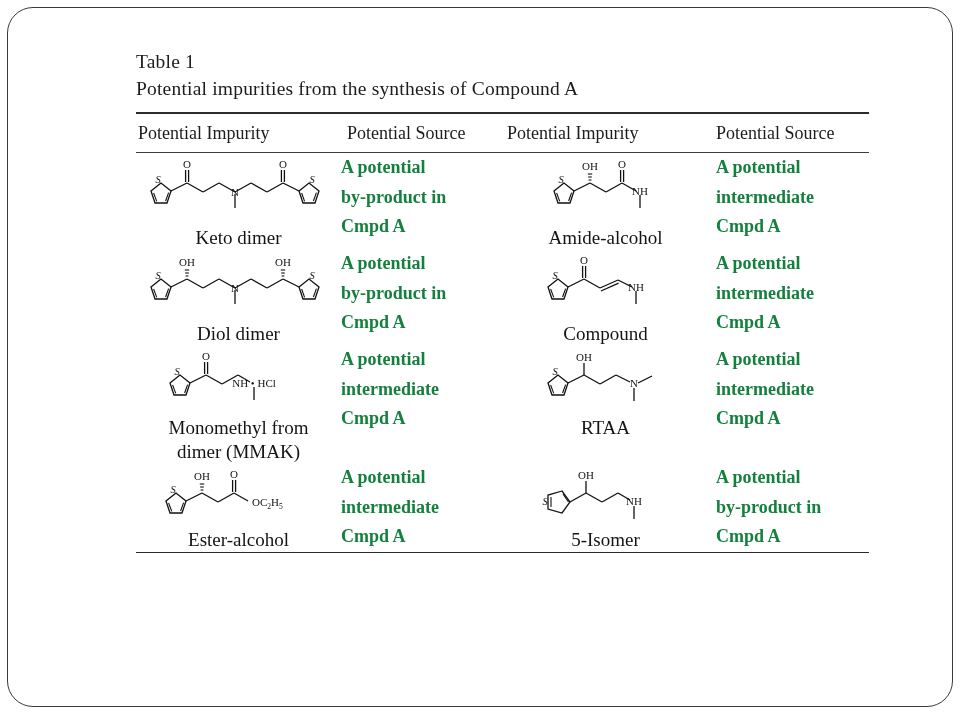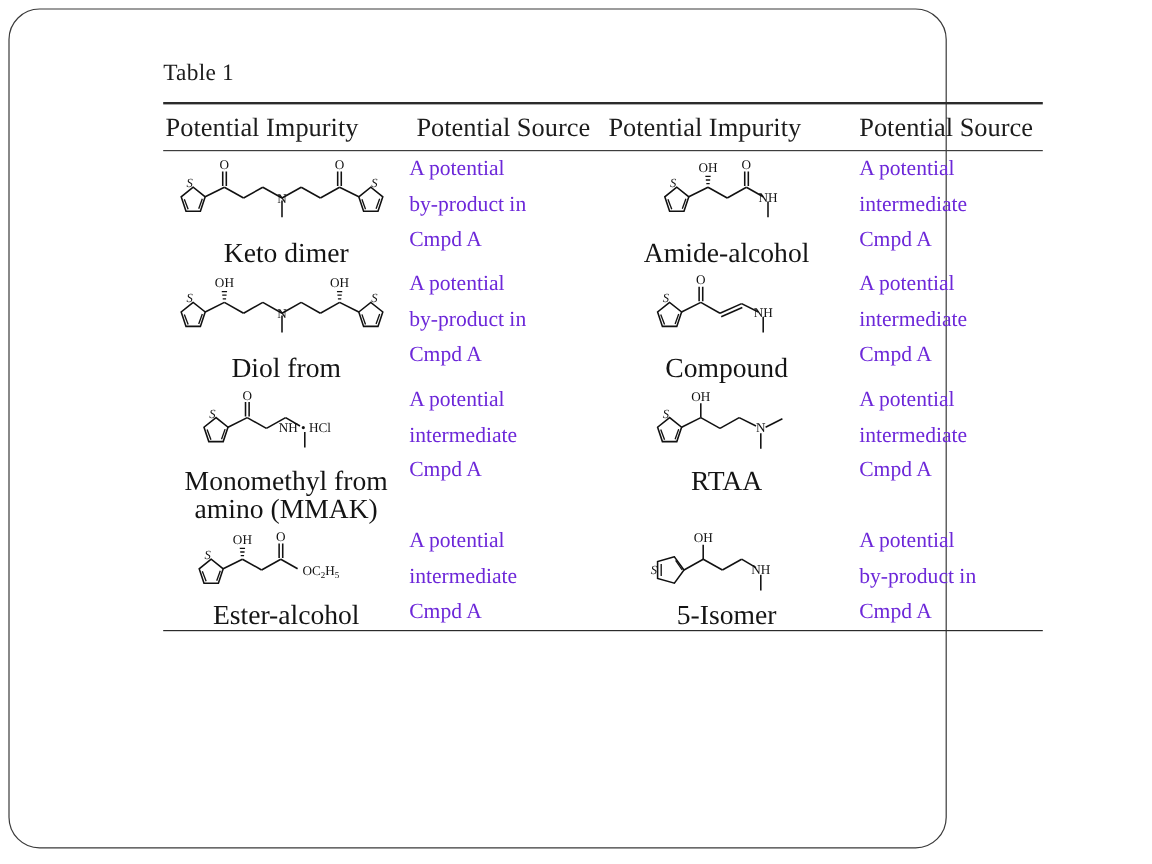--- a/index.html
+++ b/index.html
@@ -3,21 +3,21 @@
 <meta charset="utf-8">
 <style>
   html,body{margin:0;padding:0;}
   body{
     width:960px;height:720px;background:#ffffff;
     font-family:"Liberation Serif", serif;
     color:#1a1a1a;overflow:hidden;
   }
   #slide-frame{
     position:absolute;left:7px;top:7px;
-    width:782px;height:700px;
+    width:946px;height:700px;
     border:1.3px solid #3a3a3a;
     border-radius:26px;
     box-sizing:border-box;
     background:#fff;
   }
   #table-block{
     position:absolute;left:128px;top:40px;width:733px;
   }
   .caption-line{
     font-size:19.5px;line-height:27px;letter-spacing:.2px;
@@ -26,50 +26,51 @@
   .rule-thick{height:0;border-top:2.1px solid #2b2b2b;margin-top:10px;}
   .rule-thin{height:0;border-top:1.1px solid #3d3d3d;}
   .rule-bottom{height:0;border-top:1.7px solid #2b2b2b;}
 
   table.tbl{border-collapse:collapse;width:733px;table-layout:fixed;}
   table.tbl td,table.tbl th{padding:0;vertical-align:top;}
   col.c-imp{width:205px;}
   col.c-src{width:162px;}
 
   .hdr{
-    font-size:22px;line-height:38px;font-weight:400;
+    font-size:18px;line-height:38px;font-weight:400;
     text-align:left;white-space:nowrap;color:#1c1c1c;
   }
   .hdr.imp{padding-left:2px;}
   .hdr.src{padding-left:6px;}
   .hdr.imp2{padding-left:4px;}
   .hdr.src2{padding-left:8px;}
 
   .struct-cell{text-align:center;padding-top:9px;}
   .struct-svg{display:block;margin:0 auto;}
   .cmp-name{
-    font-size:23px;line-height:23px;text-align:center;
+    font-size:19px;line-height:23px;text-align:center;
     margin-top:1px;color:#141414;font-weight:500;
   }
-  .src-cell{font-size:18px;line-height:29.5px;padding-top:12px;padding-left:6px;color:#6d28d9;}
+  .src-cell{font-size:18px;line-height:29.5px;padding-top:12px;padding-left:6px;color:#15803d;font-weight:bold;}
   .src-cell.right{padding-left:8px;}
   .src-line{white-space:nowrap;}
   svg text{font-family:"Liberation Serif", serif;fill:#111;}
   .atm{font-size:11px;}
   .atm-s{font-size:10.5px;font-style:italic;}
   .sub{font-size:7.5px;}
 </style>
 </head>
 <body>
 
 <div id="slide-frame">
 
   <div id="table-block">
 
     <div class="caption-line">Table 1</div>
+    <div class="caption-line">Potential impurities from the synthesis of Compound A</div>
 
     <div class="rule-thick"></div>
 
     <table class="tbl">
       <colgroup>
         <col class="c-imp">
           <col class="c-src">
           <col class="c-imp">
           <col class="c-src">
       </colgroup>
@@ -191,21 +192,21 @@
               <line x1="142.6" y1="27" x2="145.4" y2="27"></line>
               <line x1="142.2" y1="24" x2="145.8" y2="24"></line>
               <line x1="141.8" y1="21" x2="146.2" y2="21"></line>
             </g>
             <text class="atm-s" x="19" y="30" text-anchor="middle">S</text>
             <text class="atm" x="48" y="17" text-anchor="middle">OH</text>
             <text class="atm" x="96" y="43" text-anchor="middle">N</text>
             <text class="atm" x="144" y="17" text-anchor="middle">OH</text>
             <text class="atm-s" x="173" y="30" text-anchor="middle">S</text>
           </svg>
-          <div class="cmp-name">Diol from</div>
+          <div class="cmp-name">Diol dimer</div>
         </td>
         <td class="src-cell">
           <div class="src-line">A potential</div>
           <div class="src-line">by-product in</div>
           <div class="src-line">Cmpd A</div>
         </td>
         <td class="struct-cell">
           <svg class="struct-svg" width="160" height="72" viewBox="0 0 160 72">
             <g fill="none" stroke="#111" stroke-width="1.3">
               <polygon points="32,30 22,38 26,50 38,50 42,38"></polygon>
@@ -246,21 +247,21 @@
               <line x1="62" y1="30" x2="78" y2="39"></line>
               <line x1="78" y1="39" x2="94" y2="30"></line>
               <line x1="94" y1="30" x2="106" y2="37"></line>
               <line x1="110" y1="42" x2="110" y2="55"></line>
             </g>
             <text class="atm-s" x="33" y="30" text-anchor="middle">S</text>
             <text class="atm" x="62" y="15" text-anchor="middle">O</text>
             <text class="atm" x="110" y="42" text-anchor="middle">NH • HCl</text>
           </svg>
           <div class="cmp-name">Monomethyl from</div>
-          <div class="cmp-name">amino (MMAK)</div>
+          <div class="cmp-name">dimer (MMAK)</div>
         </td>
         <td class="src-cell">
           <div class="src-line">A potential</div>
           <div class="src-line">intermediate</div>
           <div class="src-line">Cmpd A</div>
         </td>
         <td class="struct-cell">
           <svg class="struct-svg" width="160" height="70" viewBox="0 0 160 70">
             <g fill="none" stroke="#111" stroke-width="1.3">
               <polygon points="32,30 22,38 26,50 38,50 42,38"></polygon>

